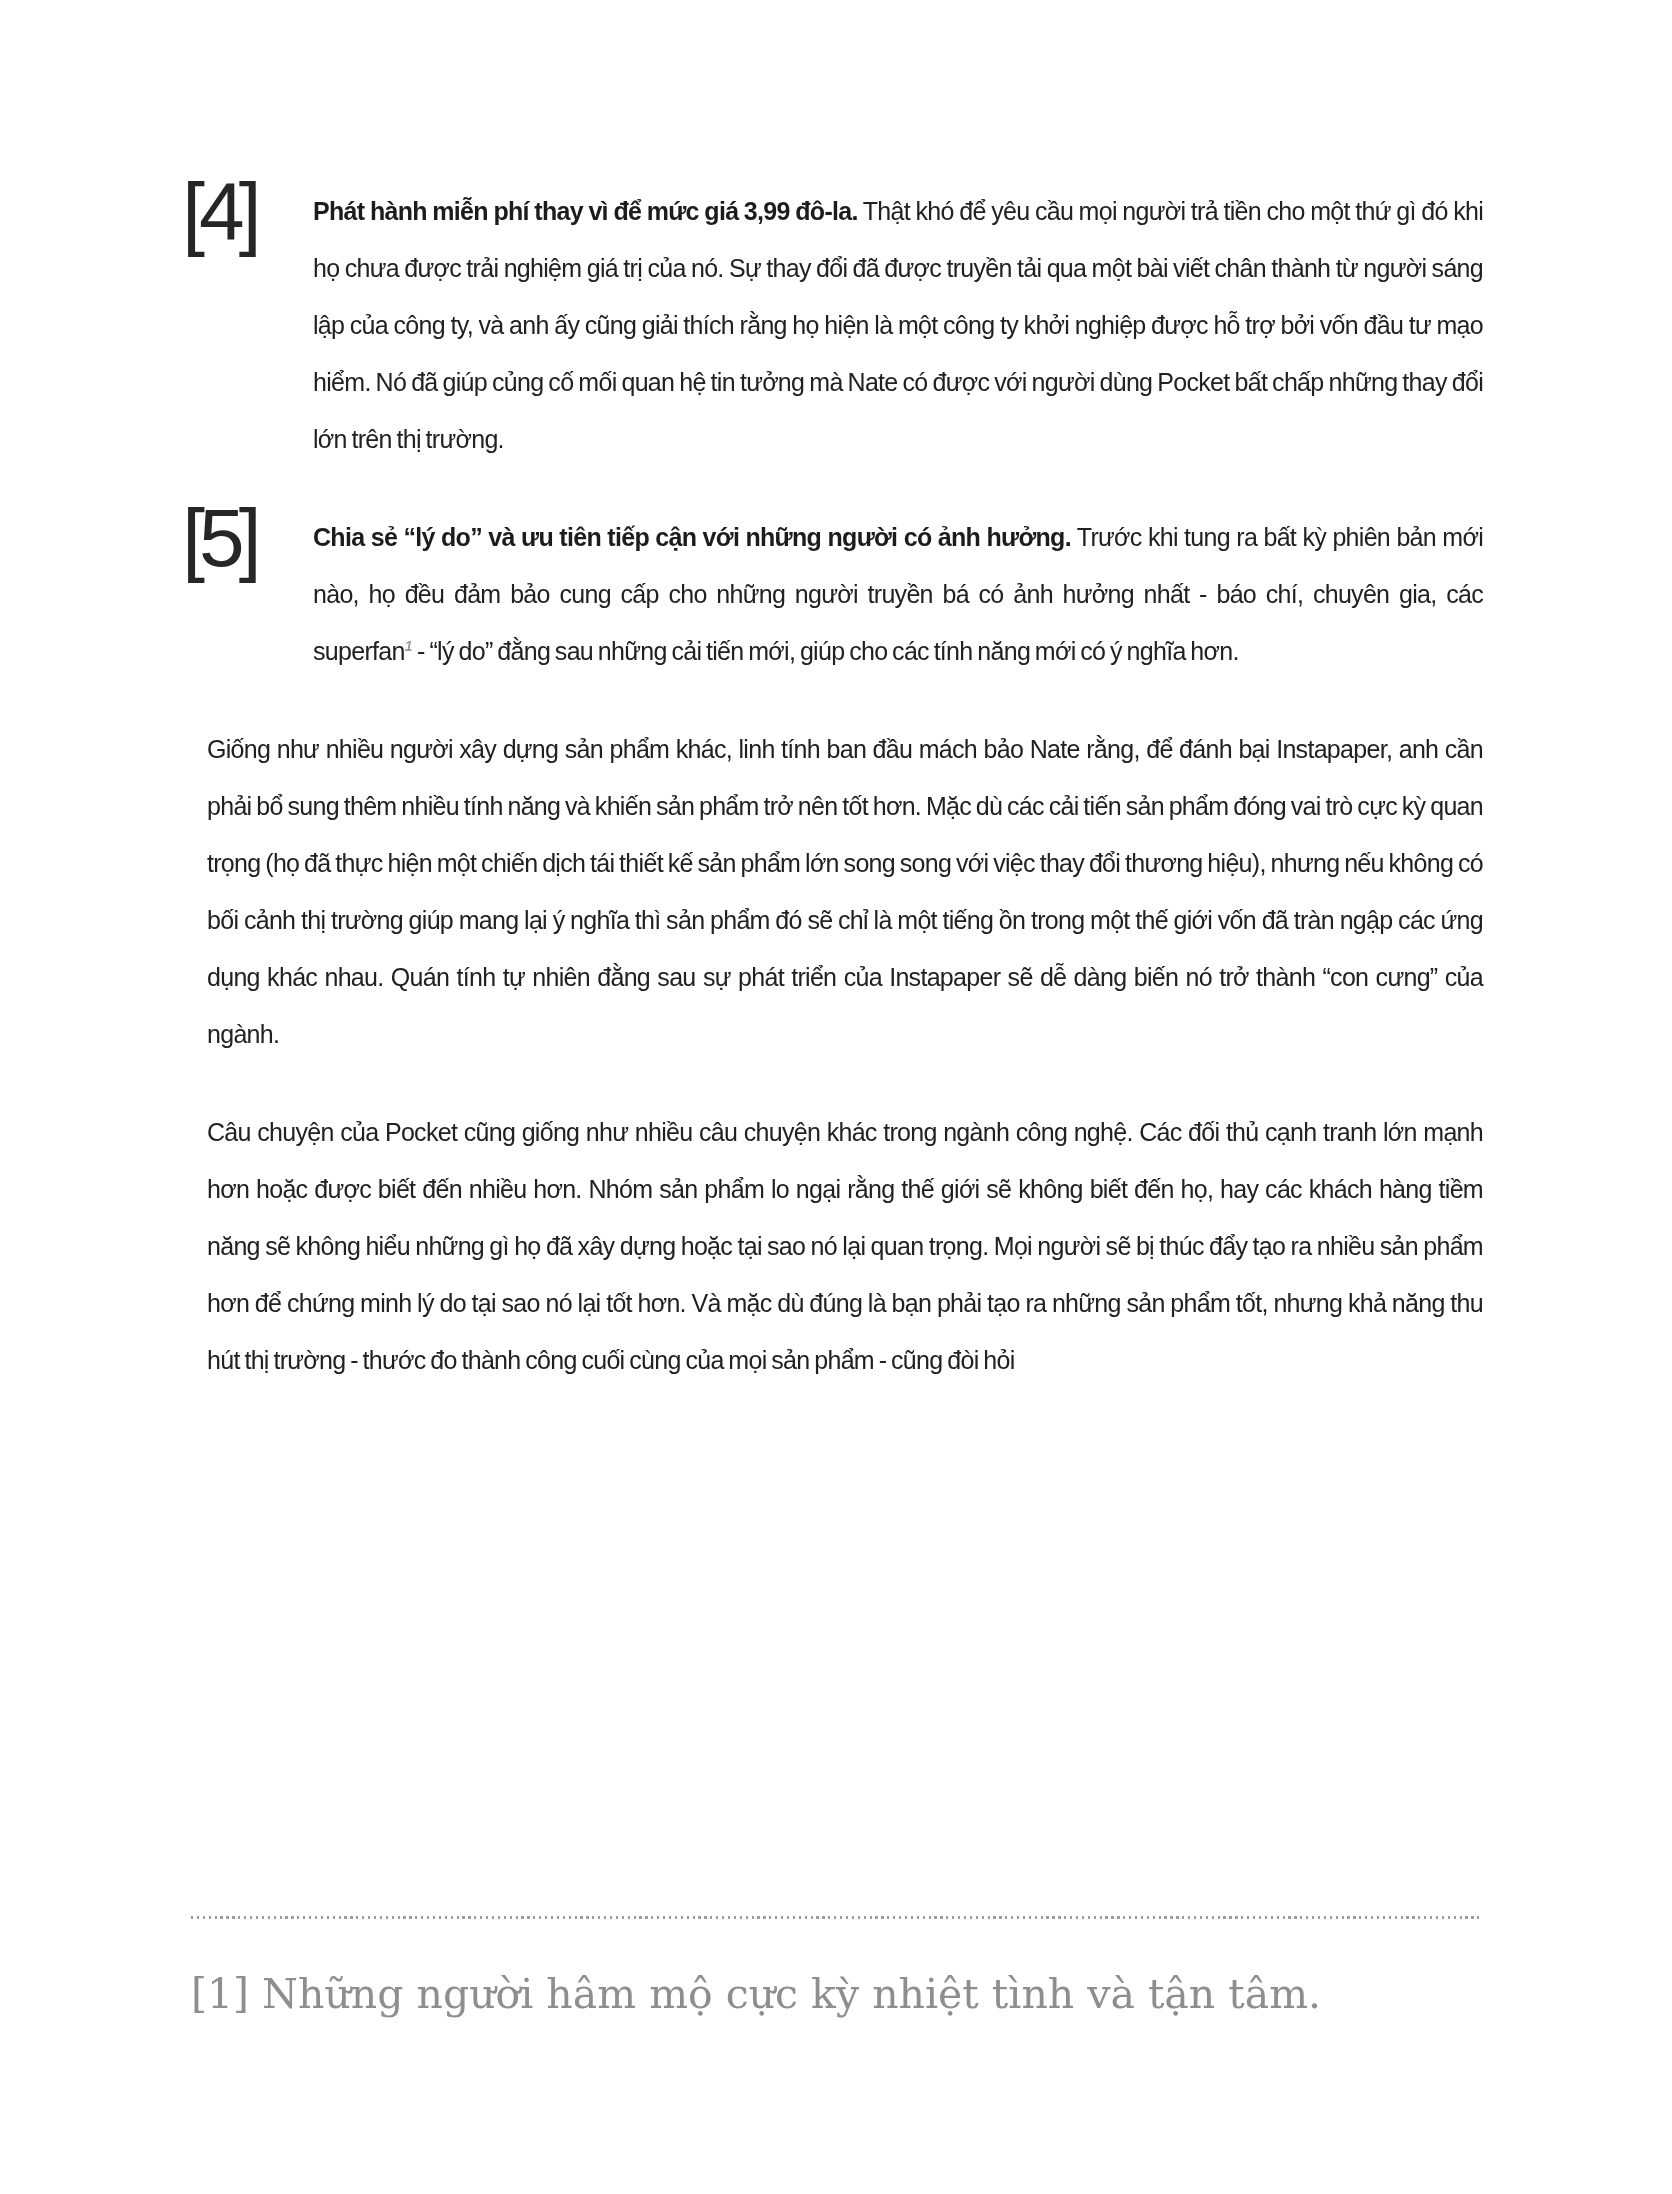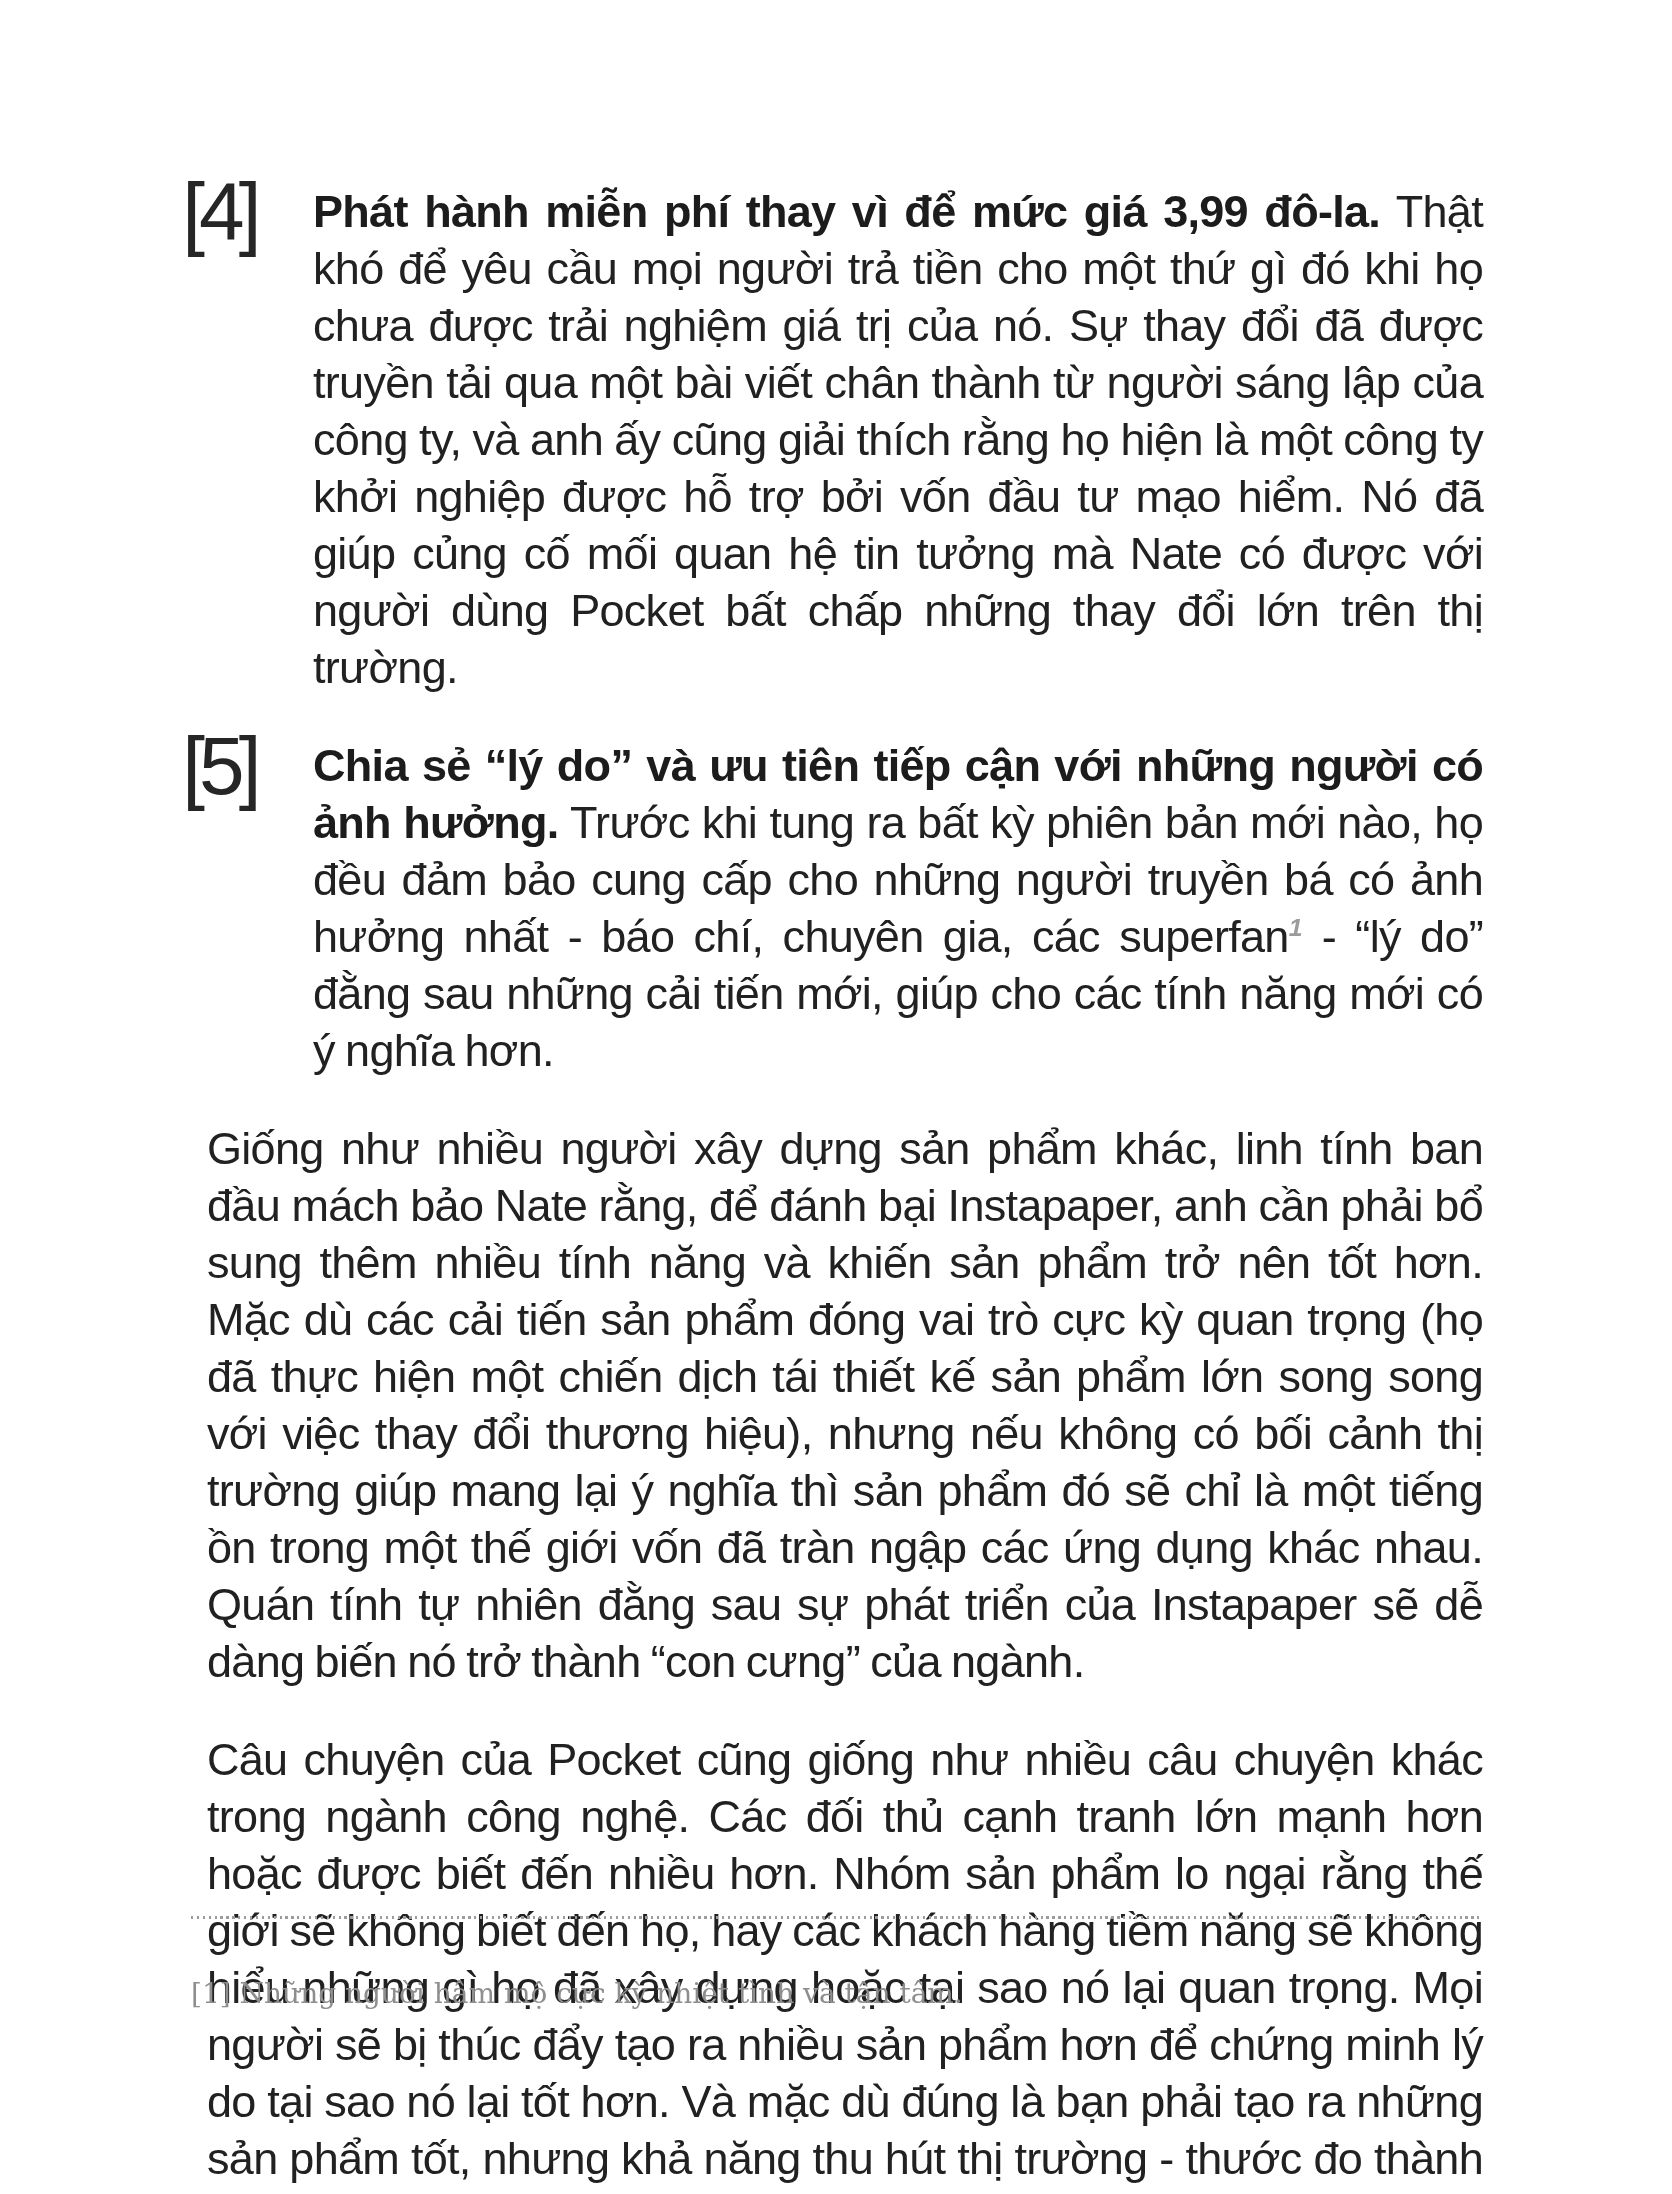--- a/index.html
+++ b/index.html
@@ -16,21 +16,21 @@
     font-family: "Liberation Sans", sans-serif;
     color: #212121;
   }
   .content {
     position: absolute;
     left: 191px;
     top: 183px;
     width: 1292px;
   }
   .bodytext {
-    font-size: 45px;
+    font-size: 25px;
     line-height: 57px;
     letter-spacing: -0.7px;
     word-spacing: -1.5px;
     text-align: justify;
     text-justify: inter-word;
     color: #212121;
   }
   .numbered-item {
     position: relative;
     padding-left: 122px;
@@ -72,21 +72,21 @@
     width: 1292px;
     top: 1916px;
   }
   .fn-separator {
     height: 2.9px;
     background-image: repeating-linear-gradient(to right, #9c9c9c 0 2.2px, transparent 2.2px 5.9px);
   }
   .fn-text {
     margin: 53px 0 0 0;
     font-family: "DejaVu Serif", "Liberation Serif", serif;
-    font-size: 28px;
+    font-size: 41px;
     line-height: 44px;
     color: #8e8e8e;
     letter-spacing: 0;
     text-align: left;
   }
 </style>
 </head>
 <body>
 
 <div class="page">

